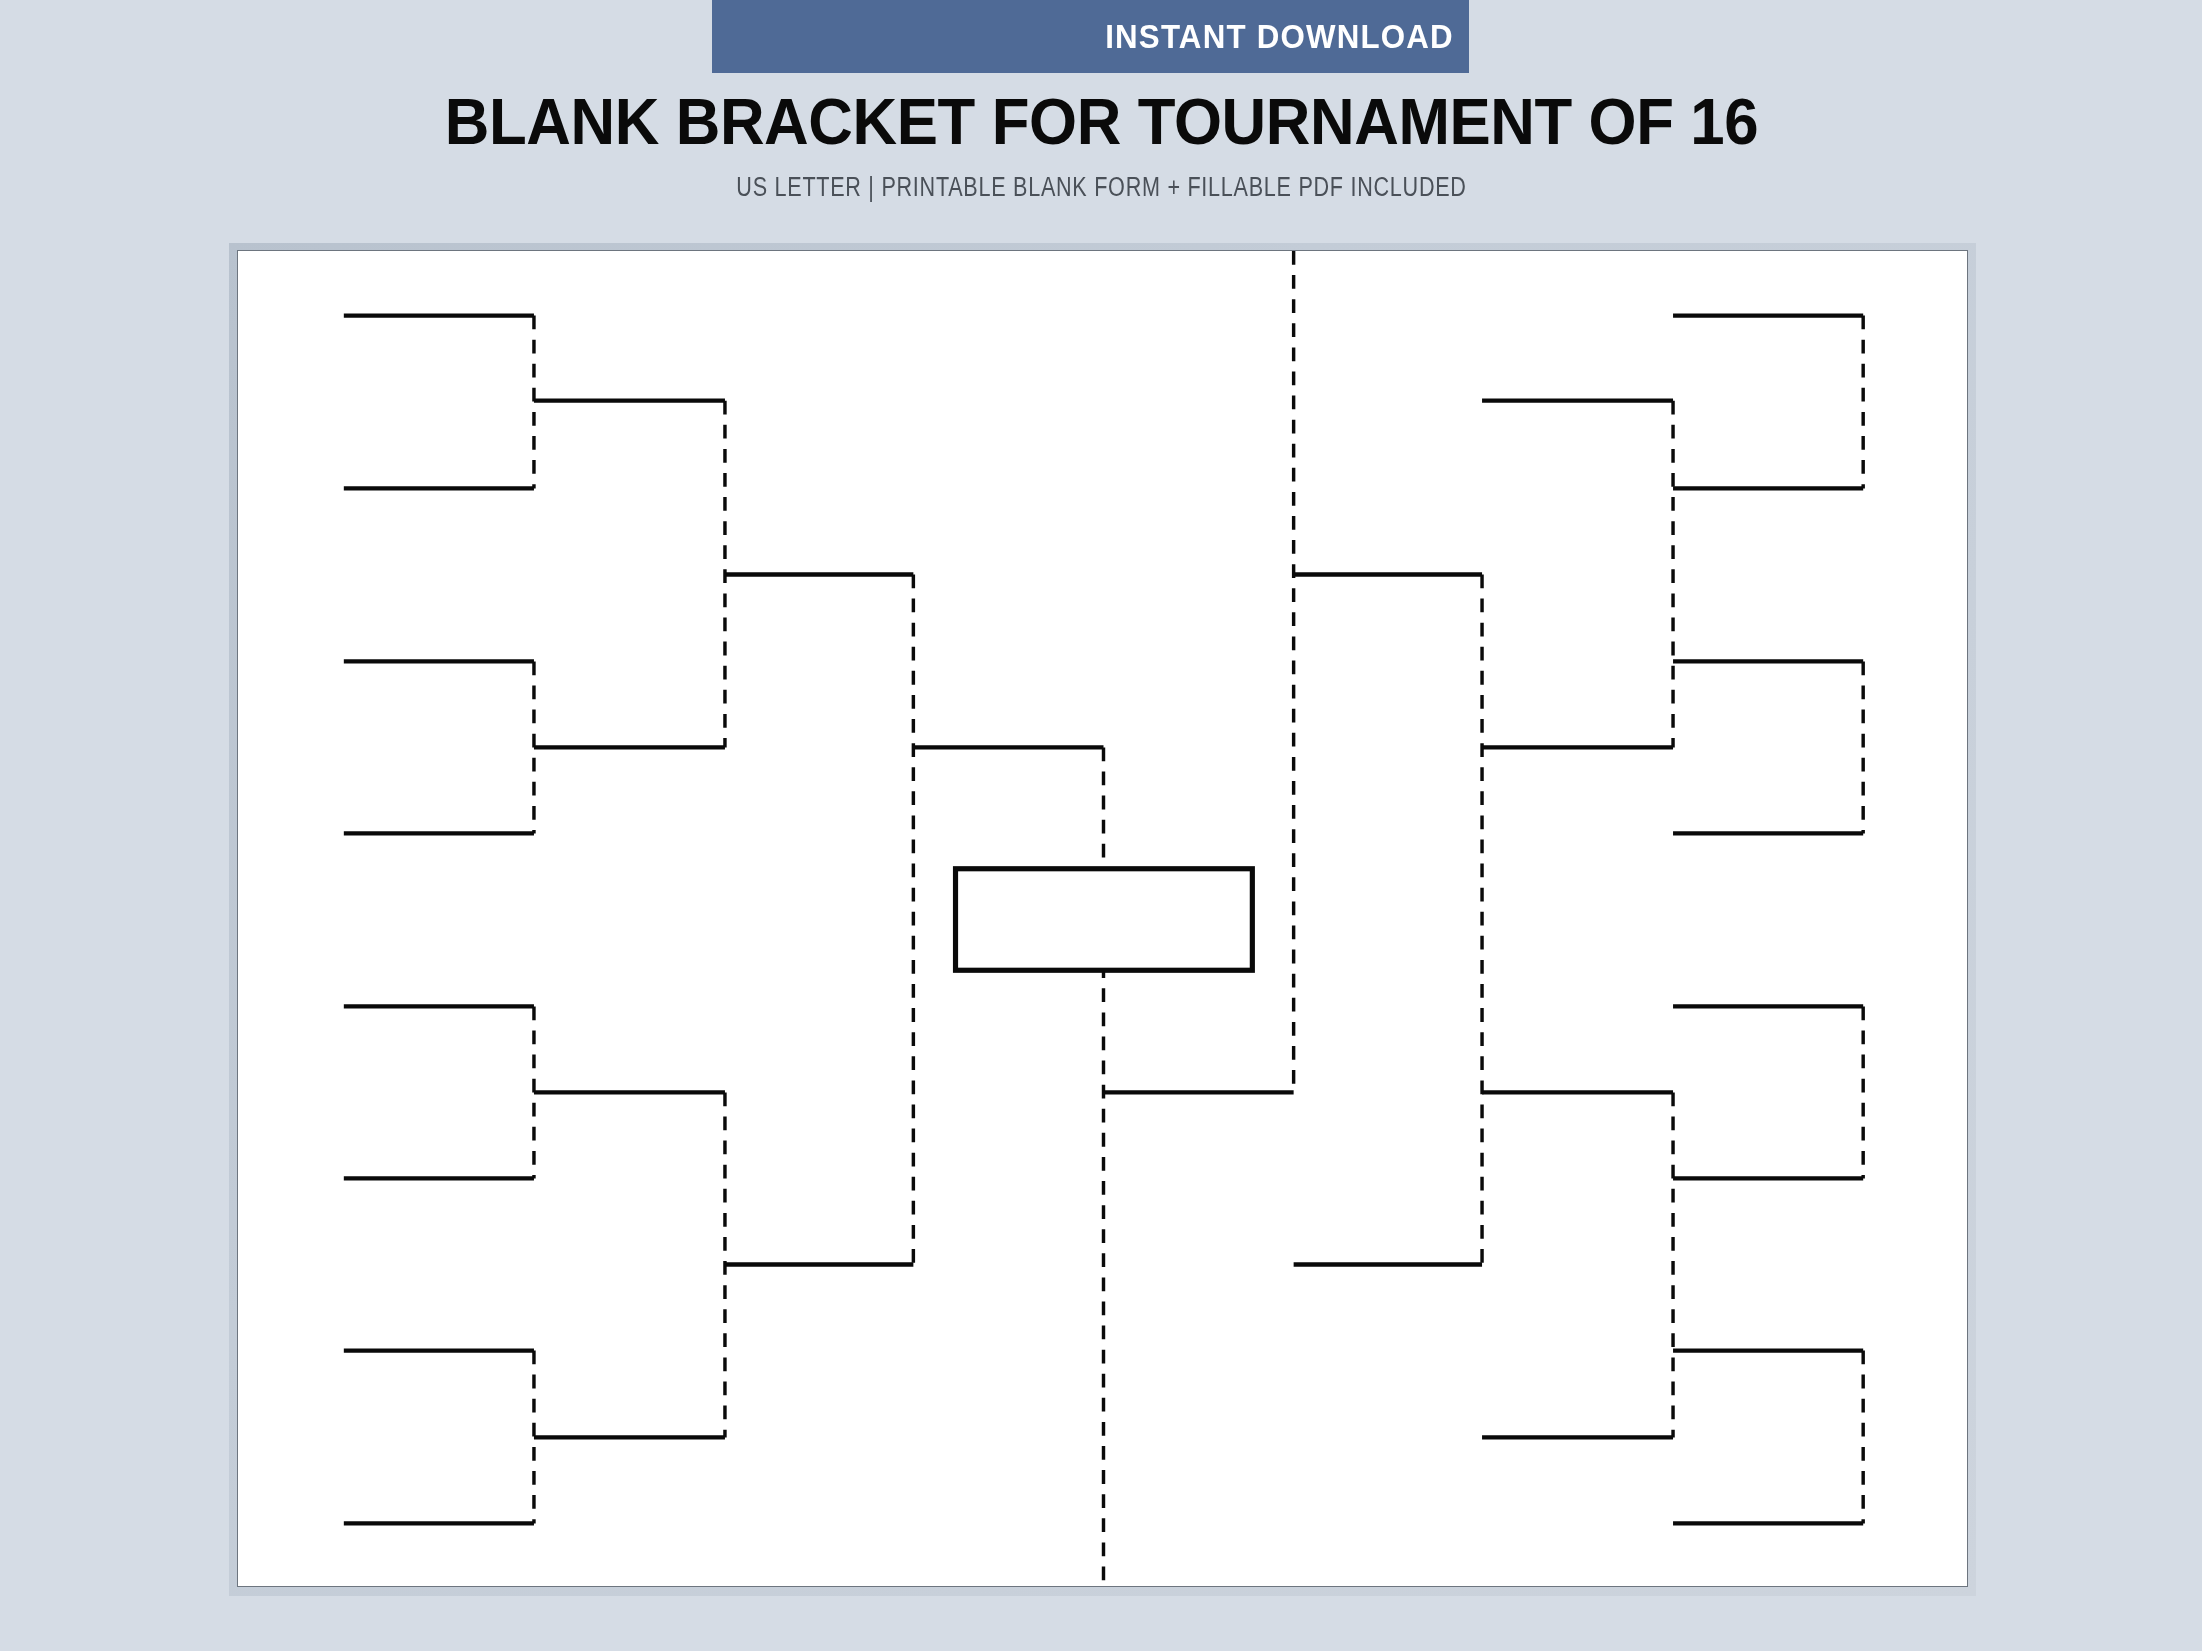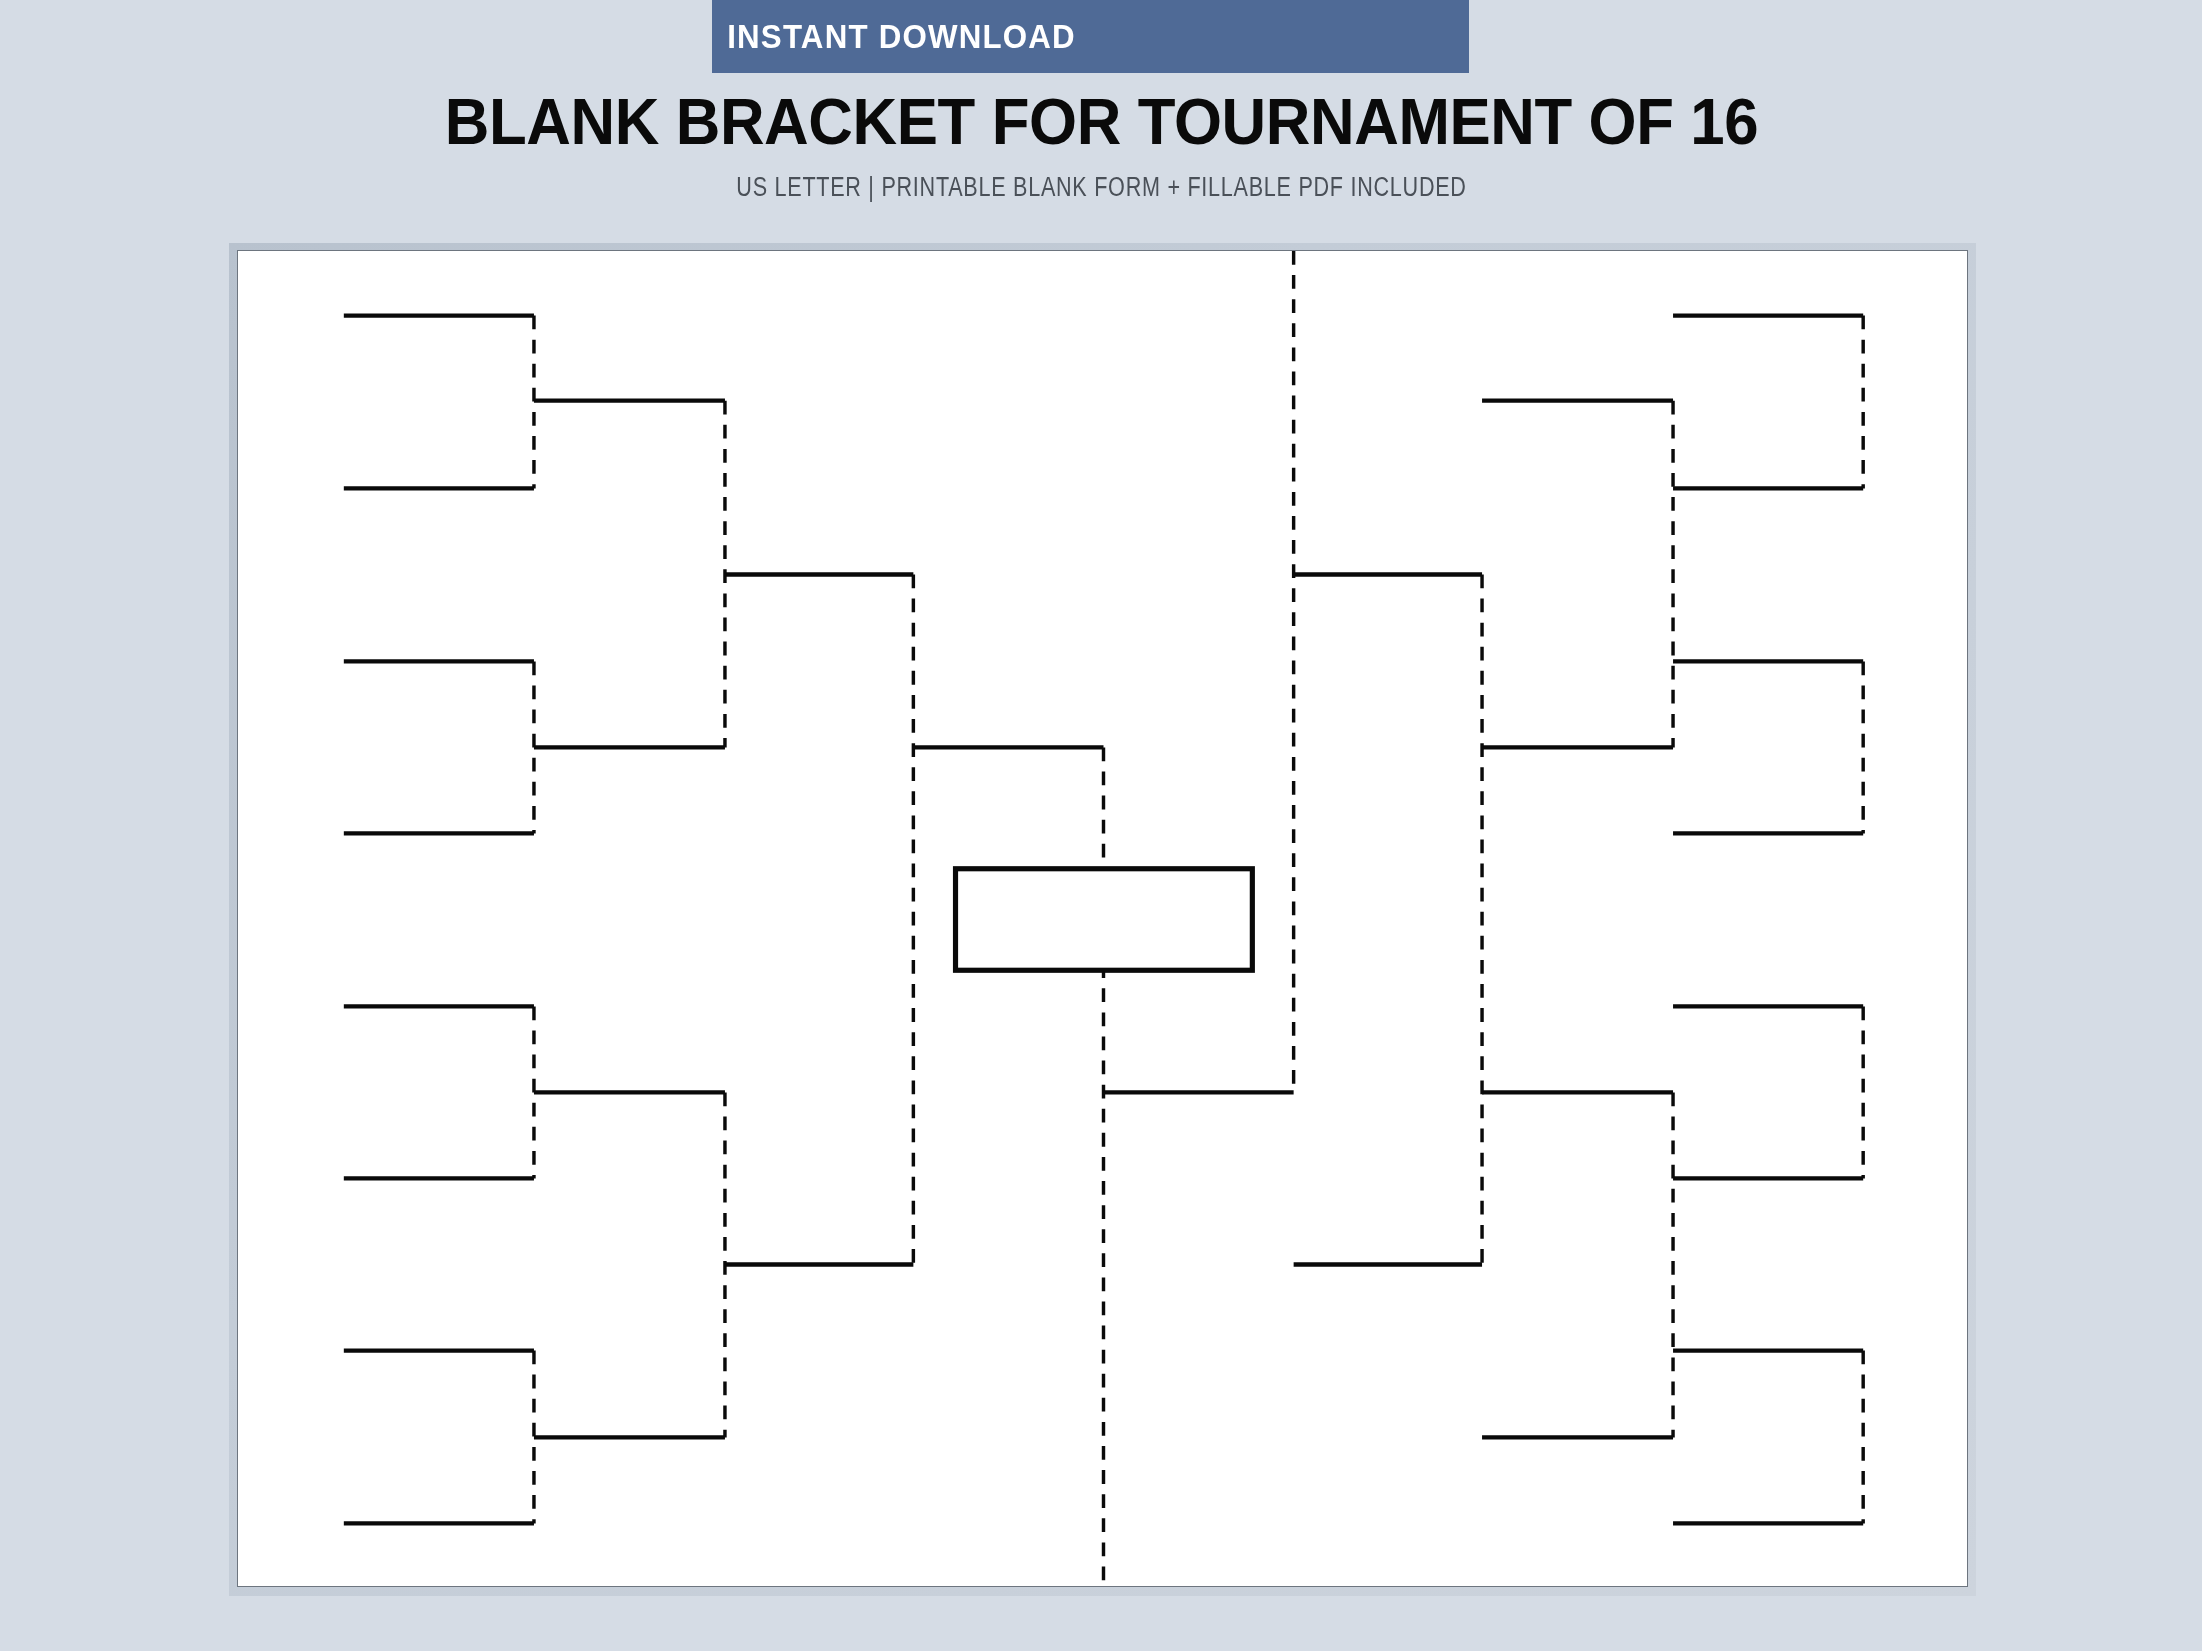--- a/index.html
+++ b/index.html
@@ -10,21 +10,21 @@
     overflow:hidden;
     position:relative;
   }
   
   #header{
     position:absolute;left:0;top:0;width:2203px;height:228px;
   }
   #download-banner{
     position:absolute;left:712px;top:0;width:757px;height:73px;
     background:#4f6a96;
-    display:flex;align-items:center;justify-content:flex-start;
+    display:flex;align-items:center;justify-content:flex-end;
   }
   #download-banner-label{
     color:#ffffff;
     font-size:34px;
     font-weight:bold;
     letter-spacing:1.3px;
     font-family:"Liberation Sans", sans-serif;
     transform:scaleX(0.92);
   }
   #page-title{

